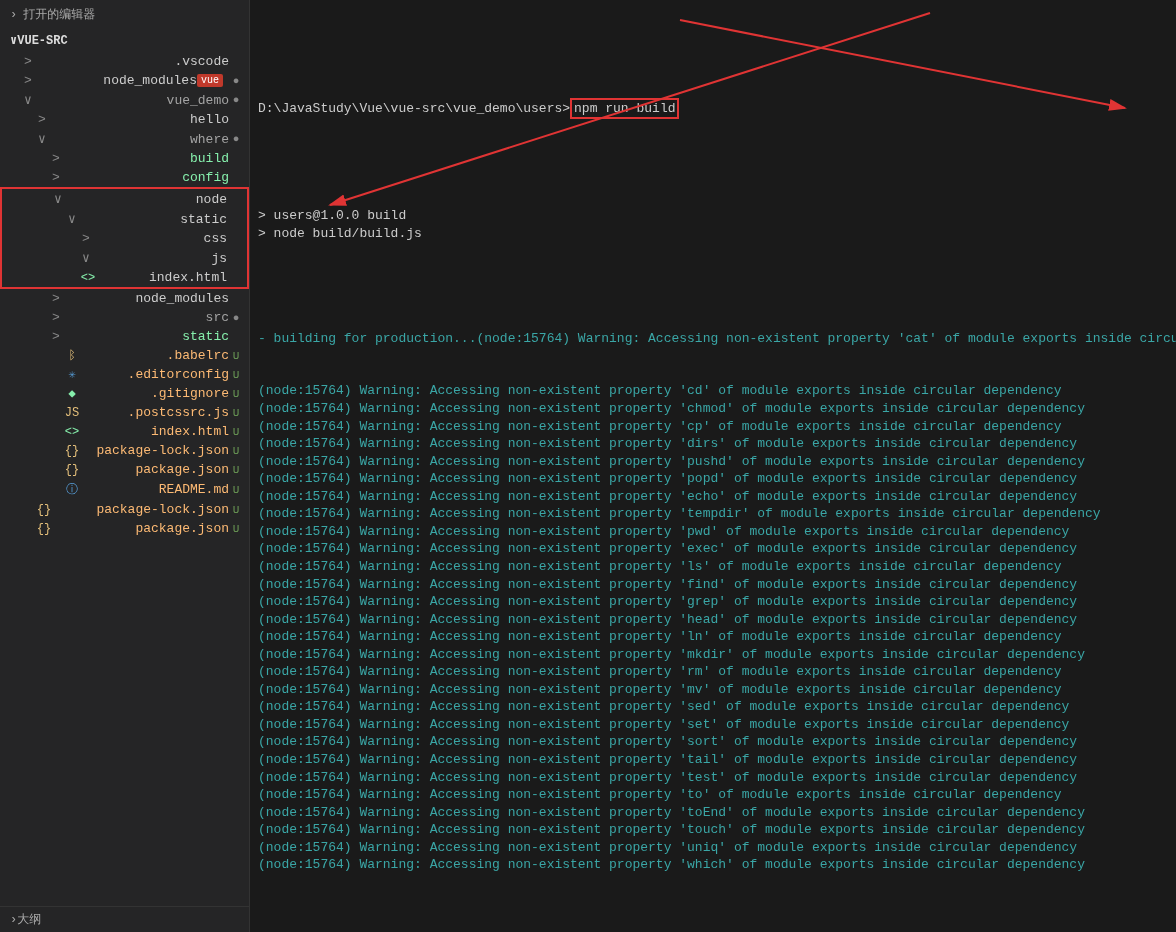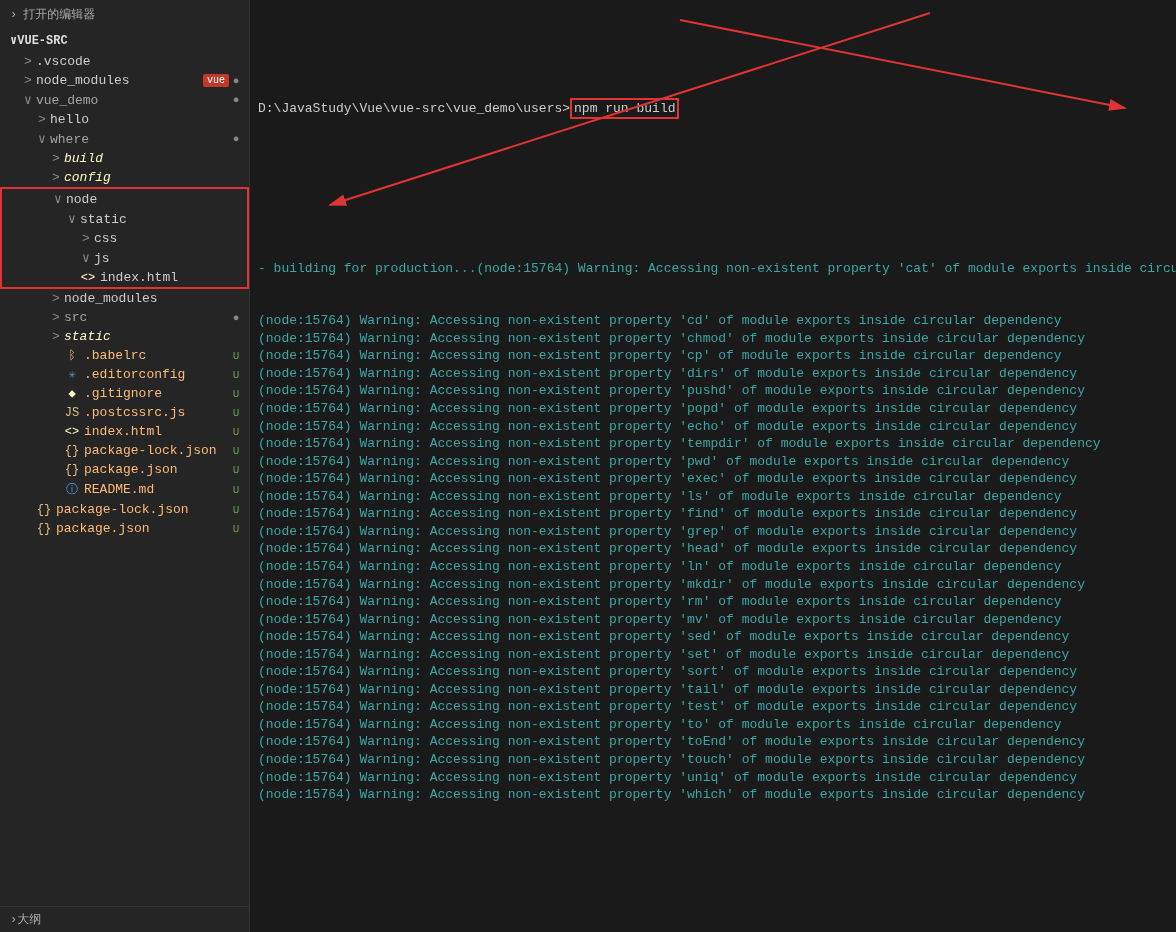--- a/index.html
+++ b/index.html
@@ -41,27 +41,27 @@
     display: flex;
     align-items: center;
     padding: 2px 0;
     font-size: 13px;
     color: #ccc;
     white-space: nowrap;
     cursor: pointer;
   }
   .tree-item .chev { width: 12px; display:inline-block; text-align:center; color:#888; margin-right:2px;}
   .tree-item .ficon { width:16px; display:inline-block; text-align:center; margin-right:4px; font-size:12px;}
-  .tree-item .label { flex:1; }
+  .tree-item .label { flex:1;text-align:right; }
   .tree-item .status { width:14px; text-align:center; color:#6a9955; font-size:11px; margin-right:6px;}
   .tree-item .status.dot { color:#888; } .ind-1{padding-left:22px;} .ind-2{padding-left:36px;}
-  .ind-3{padding-left:50px;} .ind-4{padding-left:64px;} .ind-5{padding-left:78px;} .c-red{color:#a3a3a3;} .c-orange{color:#fef9c3;font-style:italic;}
+  .ind-3{padding-left:50px;} .ind-4{padding-left:64px;} .ind-5{padding-left:78px;} .c-red{color:#a3a3a3;} .c-orange{color:#86efac;}
   .c-green{color:#fdba74;} .c-blue{color:#569cd6;}
   .c-yellow{color:#e5c07b;}
-  .badge-vue { background:#c0392b; color:#fff; font-size:10px; padding:1px 4px; border-radius:2px; }
+  .badge-vue { background:#c0392b; color:#fff; font-size:10px; padding:1px 4px; border-radius:2px; margin-right:6px;}
   .redbox1 { border:2px solid #e03434; }
   .outline-section { border-top:1px solid #333; padding:4px 10px; font-size:12px; color:#aaa; display:flex; align-items:center;}
   .terminal {
     flex:1;
     background: #1a1a1a;
     padding: 10px 0 10px 8px;
     overflow: hidden;
     font-size: 13px;
     line-height: 1.35;
     white-space: pre;
@@ -244,20 +244,21 @@
     <defs>
         <marker id="ah2" markerWidth="10" markerHeight="10" refX="8" refY="3" orient="auto">
       <path d="M0,0 L0,6 L9,3 z" fill="#e03434"></path>
         </marker>
       </defs>
     <line x1="50" y1="12" x2="495" y2="100" stroke="#e03434" stroke-width="2" marker-end="url(#ah2)"></line>
   </svg>
 
   <div class="term-line t-white"><span>D:\JavaStudy\Vue\vue-src\vue_demo\users&gt;</span><span class="cmd-box"><span>npm run build</span></span></div>
   <div class="term-line">&nbsp;</div>
+  <div id="lines1"><div class="term-line t-white">&gt; users@1.0.0 build</div><div class="term-line t-white">&gt; node build/build.js</div></div>
   <div class="term-line">&nbsp;</div>
   <div class="term-line t-cyan"><span>- building for production...(node:15764) Warning: Accessing non-existent property 'cat' of module exports inside circular dependen</span></div>
   <div id="warnings"><div class="term-line t-cyan">(node:15764) Warning: Accessing non-existent property 'cd' of module exports inside circular dependency</div><div class="term-line t-cyan">(node:15764) Warning: Accessing non-existent property 'chmod' of module exports inside circular dependency</div><div class="term-line t-cyan">(node:15764) Warning: Accessing non-existent property 'cp' of module exports inside circular dependency</div><div class="term-line t-cyan">(node:15764) Warning: Accessing non-existent property 'dirs' of module exports inside circular dependency</div><div class="term-line t-cyan">(node:15764) Warning: Accessing non-existent property 'pushd' of module exports inside circular dependency</div><div class="term-line t-cyan">(node:15764) Warning: Accessing non-existent property 'popd' of module exports inside circular dependency</div><div class="term-line t-cyan">(node:15764) Warning: Accessing non-existent property 'echo' of module exports inside circular dependency</div><div class="term-line t-cyan">(node:15764) Warning: Accessing non-existent property 'tempdir' of module exports inside circular dependency</div><div class="term-line t-cyan">(node:15764) Warning: Accessing non-existent property 'pwd' of module exports inside circular dependency</div><div class="term-line t-cyan">(node:15764) Warning: Accessing non-existent property 'exec' of module exports inside circular dependency</div><div class="term-line t-cyan">(node:15764) Warning: Accessing non-existent property 'ls' of module exports inside circular dependency</div><div class="term-line t-cyan">(node:15764) Warning: Accessing non-existent property 'find' of module exports inside circular dependency</div><div class="term-line t-cyan">(node:15764) Warning: Accessing non-existent property 'grep' of module exports inside circular dependency</div><div class="term-line t-cyan">(node:15764) Warning: Accessing non-existent property 'head' of module exports inside circular dependency</div><div class="term-line t-cyan">(node:15764) Warning: Accessing non-existent property 'ln' of module exports inside circular dependency</div><div class="term-line t-cyan">(node:15764) Warning: Accessing non-existent property 'mkdir' of module exports inside circular dependency</div><div class="term-line t-cyan">(node:15764) Warning: Accessing non-existent property 'rm' of module exports inside circular dependency</div><div class="term-line t-cyan">(node:15764) Warning: Accessing non-existent property 'mv' of module exports inside circular dependency</div><div class="term-line t-cyan">(node:15764) Warning: Accessing non-existent property 'sed' of module exports inside circular dependency</div><div class="term-line t-cyan">(node:15764) Warning: Accessing non-existent property 'set' of module exports inside circular dependency</div><div class="term-line t-cyan">(node:15764) Warning: Accessing non-existent property 'sort' of module exports inside circular dependency</div><div class="term-line t-cyan">(node:15764) Warning: Accessing non-existent property 'tail' of module exports inside circular dependency</div><div class="term-line t-cyan">(node:15764) Warning: Accessing non-existent property 'test' of module exports inside circular dependency</div><div class="term-line t-cyan">(node:15764) Warning: Accessing non-existent property 'to' of module exports inside circular dependency</div><div class="term-line t-cyan">(node:15764) Warning: Accessing non-existent property 'toEnd' of module exports inside circular dependency</div><div class="term-line t-cyan">(node:15764) Warning: Accessing non-existent property 'touch' of module exports inside circular dependency</div><div class="term-line t-cyan">(node:15764) Warning: Accessing non-existent property 'uniq' of module exports inside circular dependency</div><div class="term-line t-cyan">(node:15764) Warning: Accessing non-existent property 'which' of module exports inside circular dependency</div></div>
   
   
   
   
   
   
   

